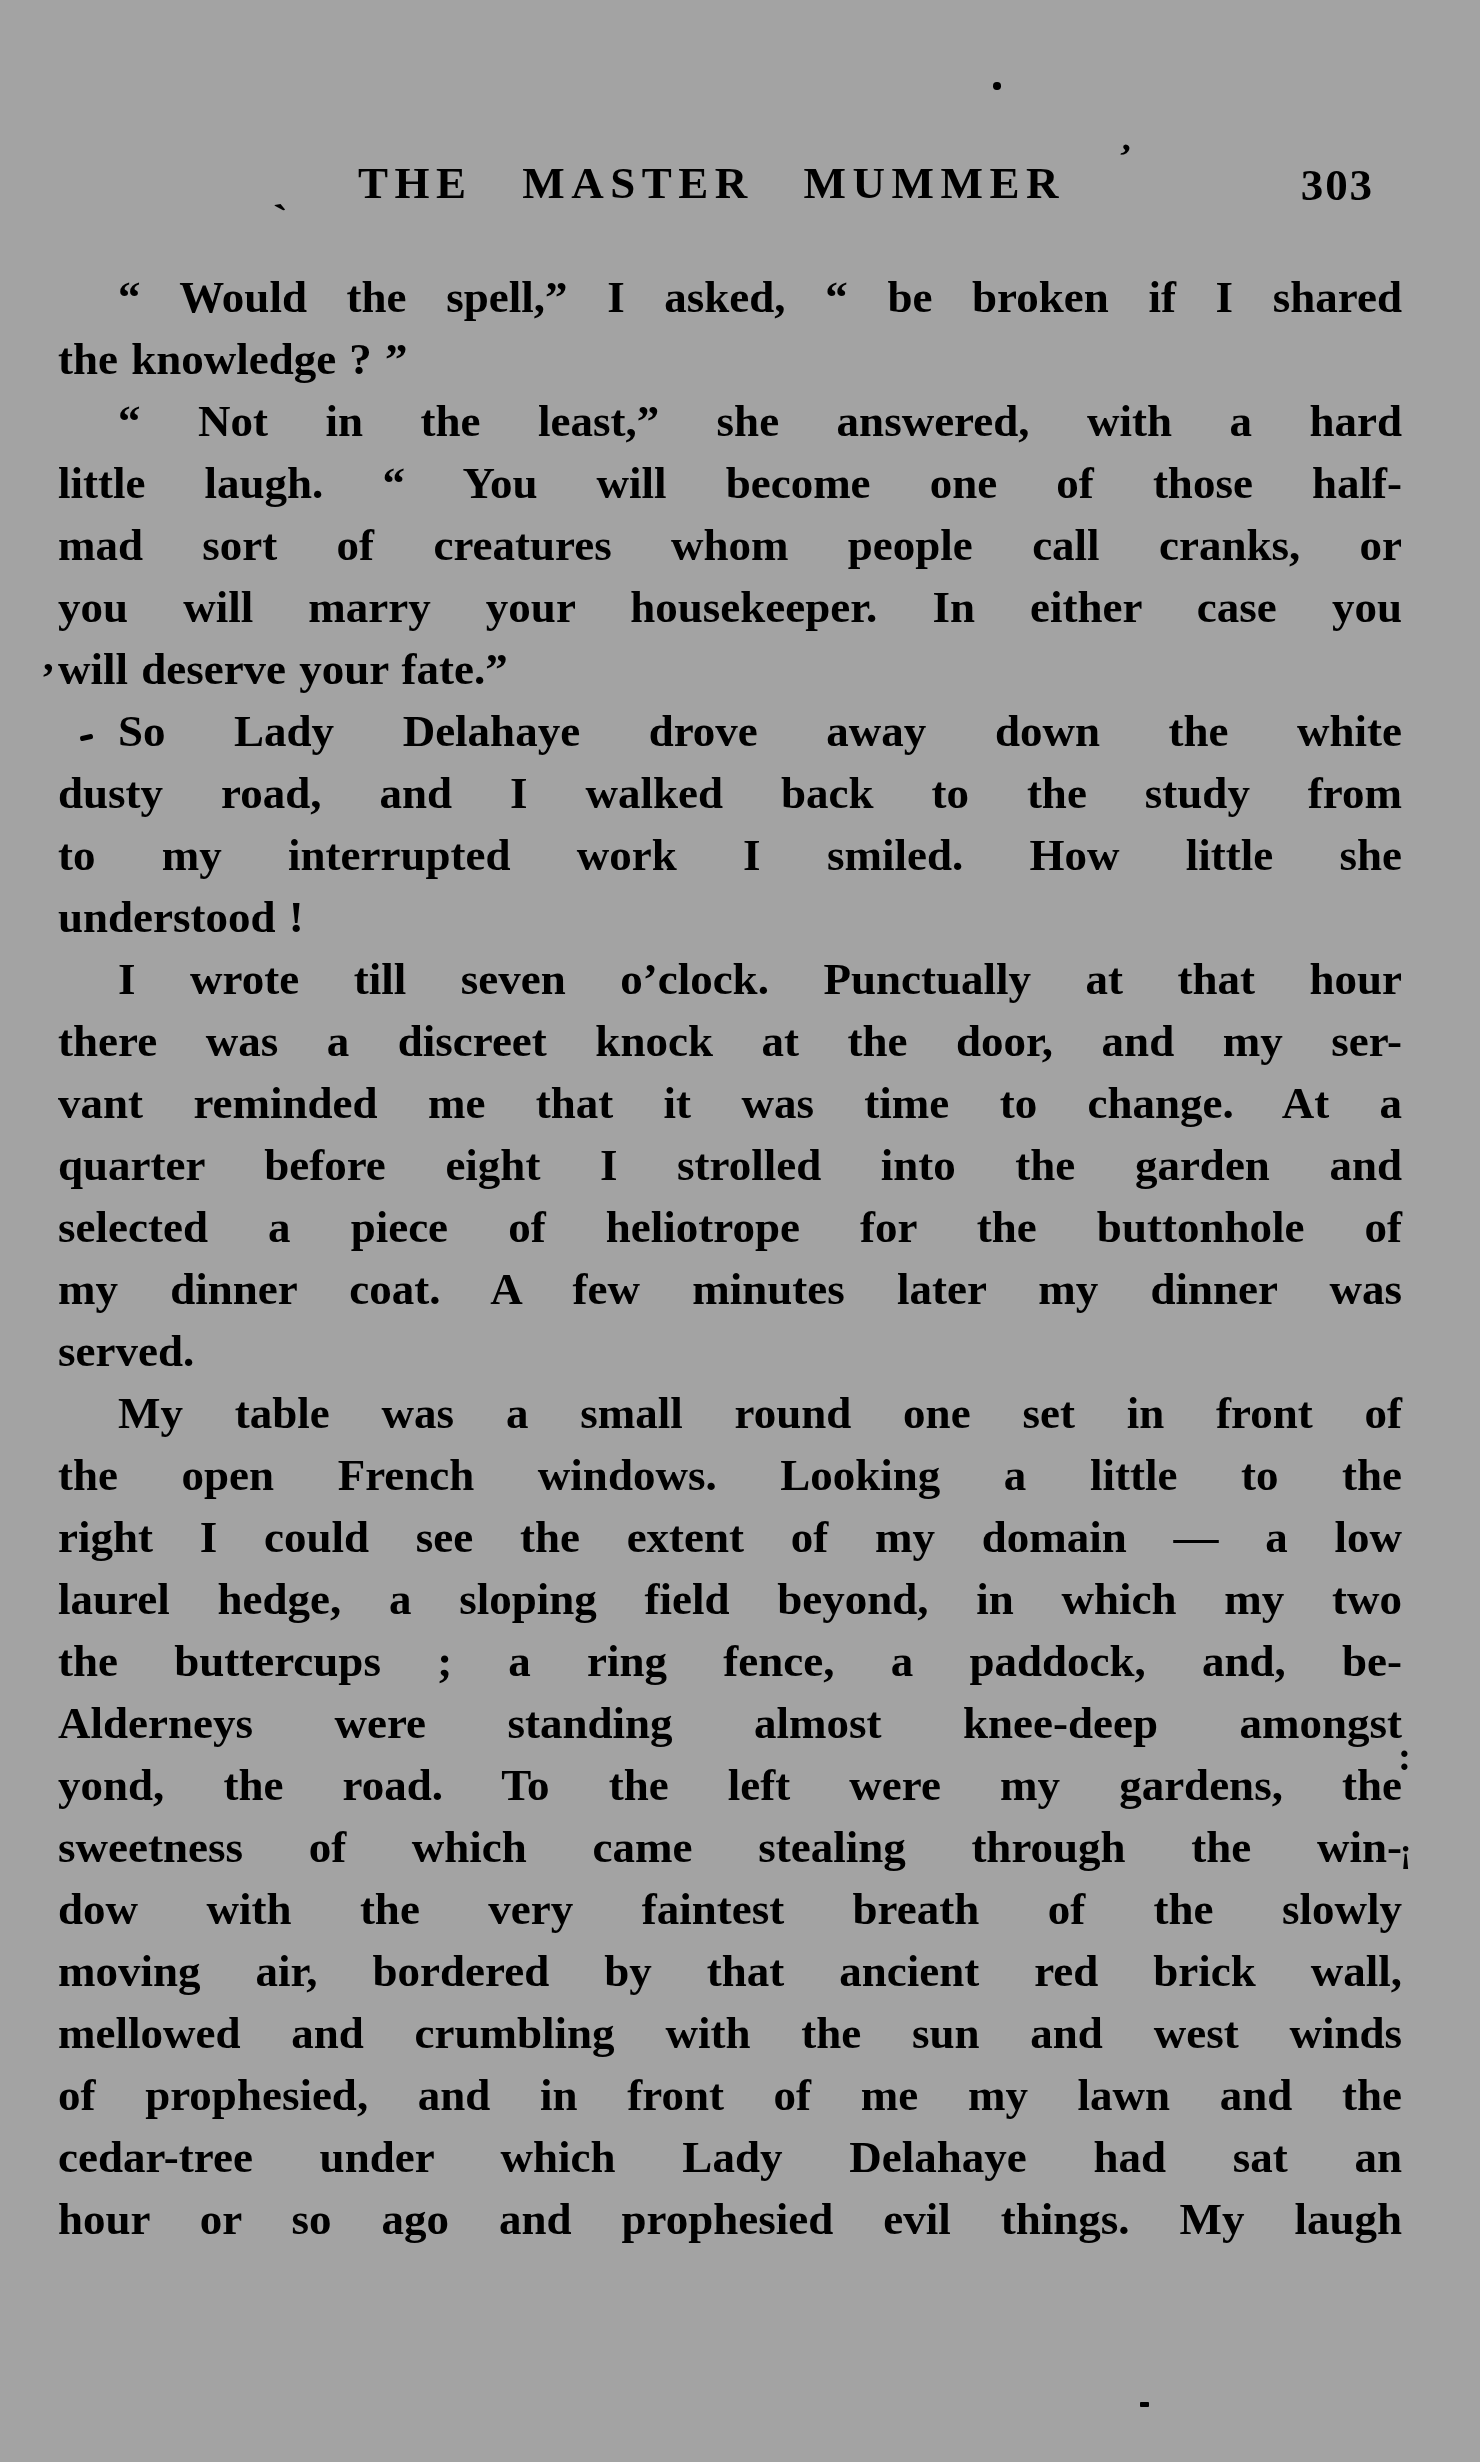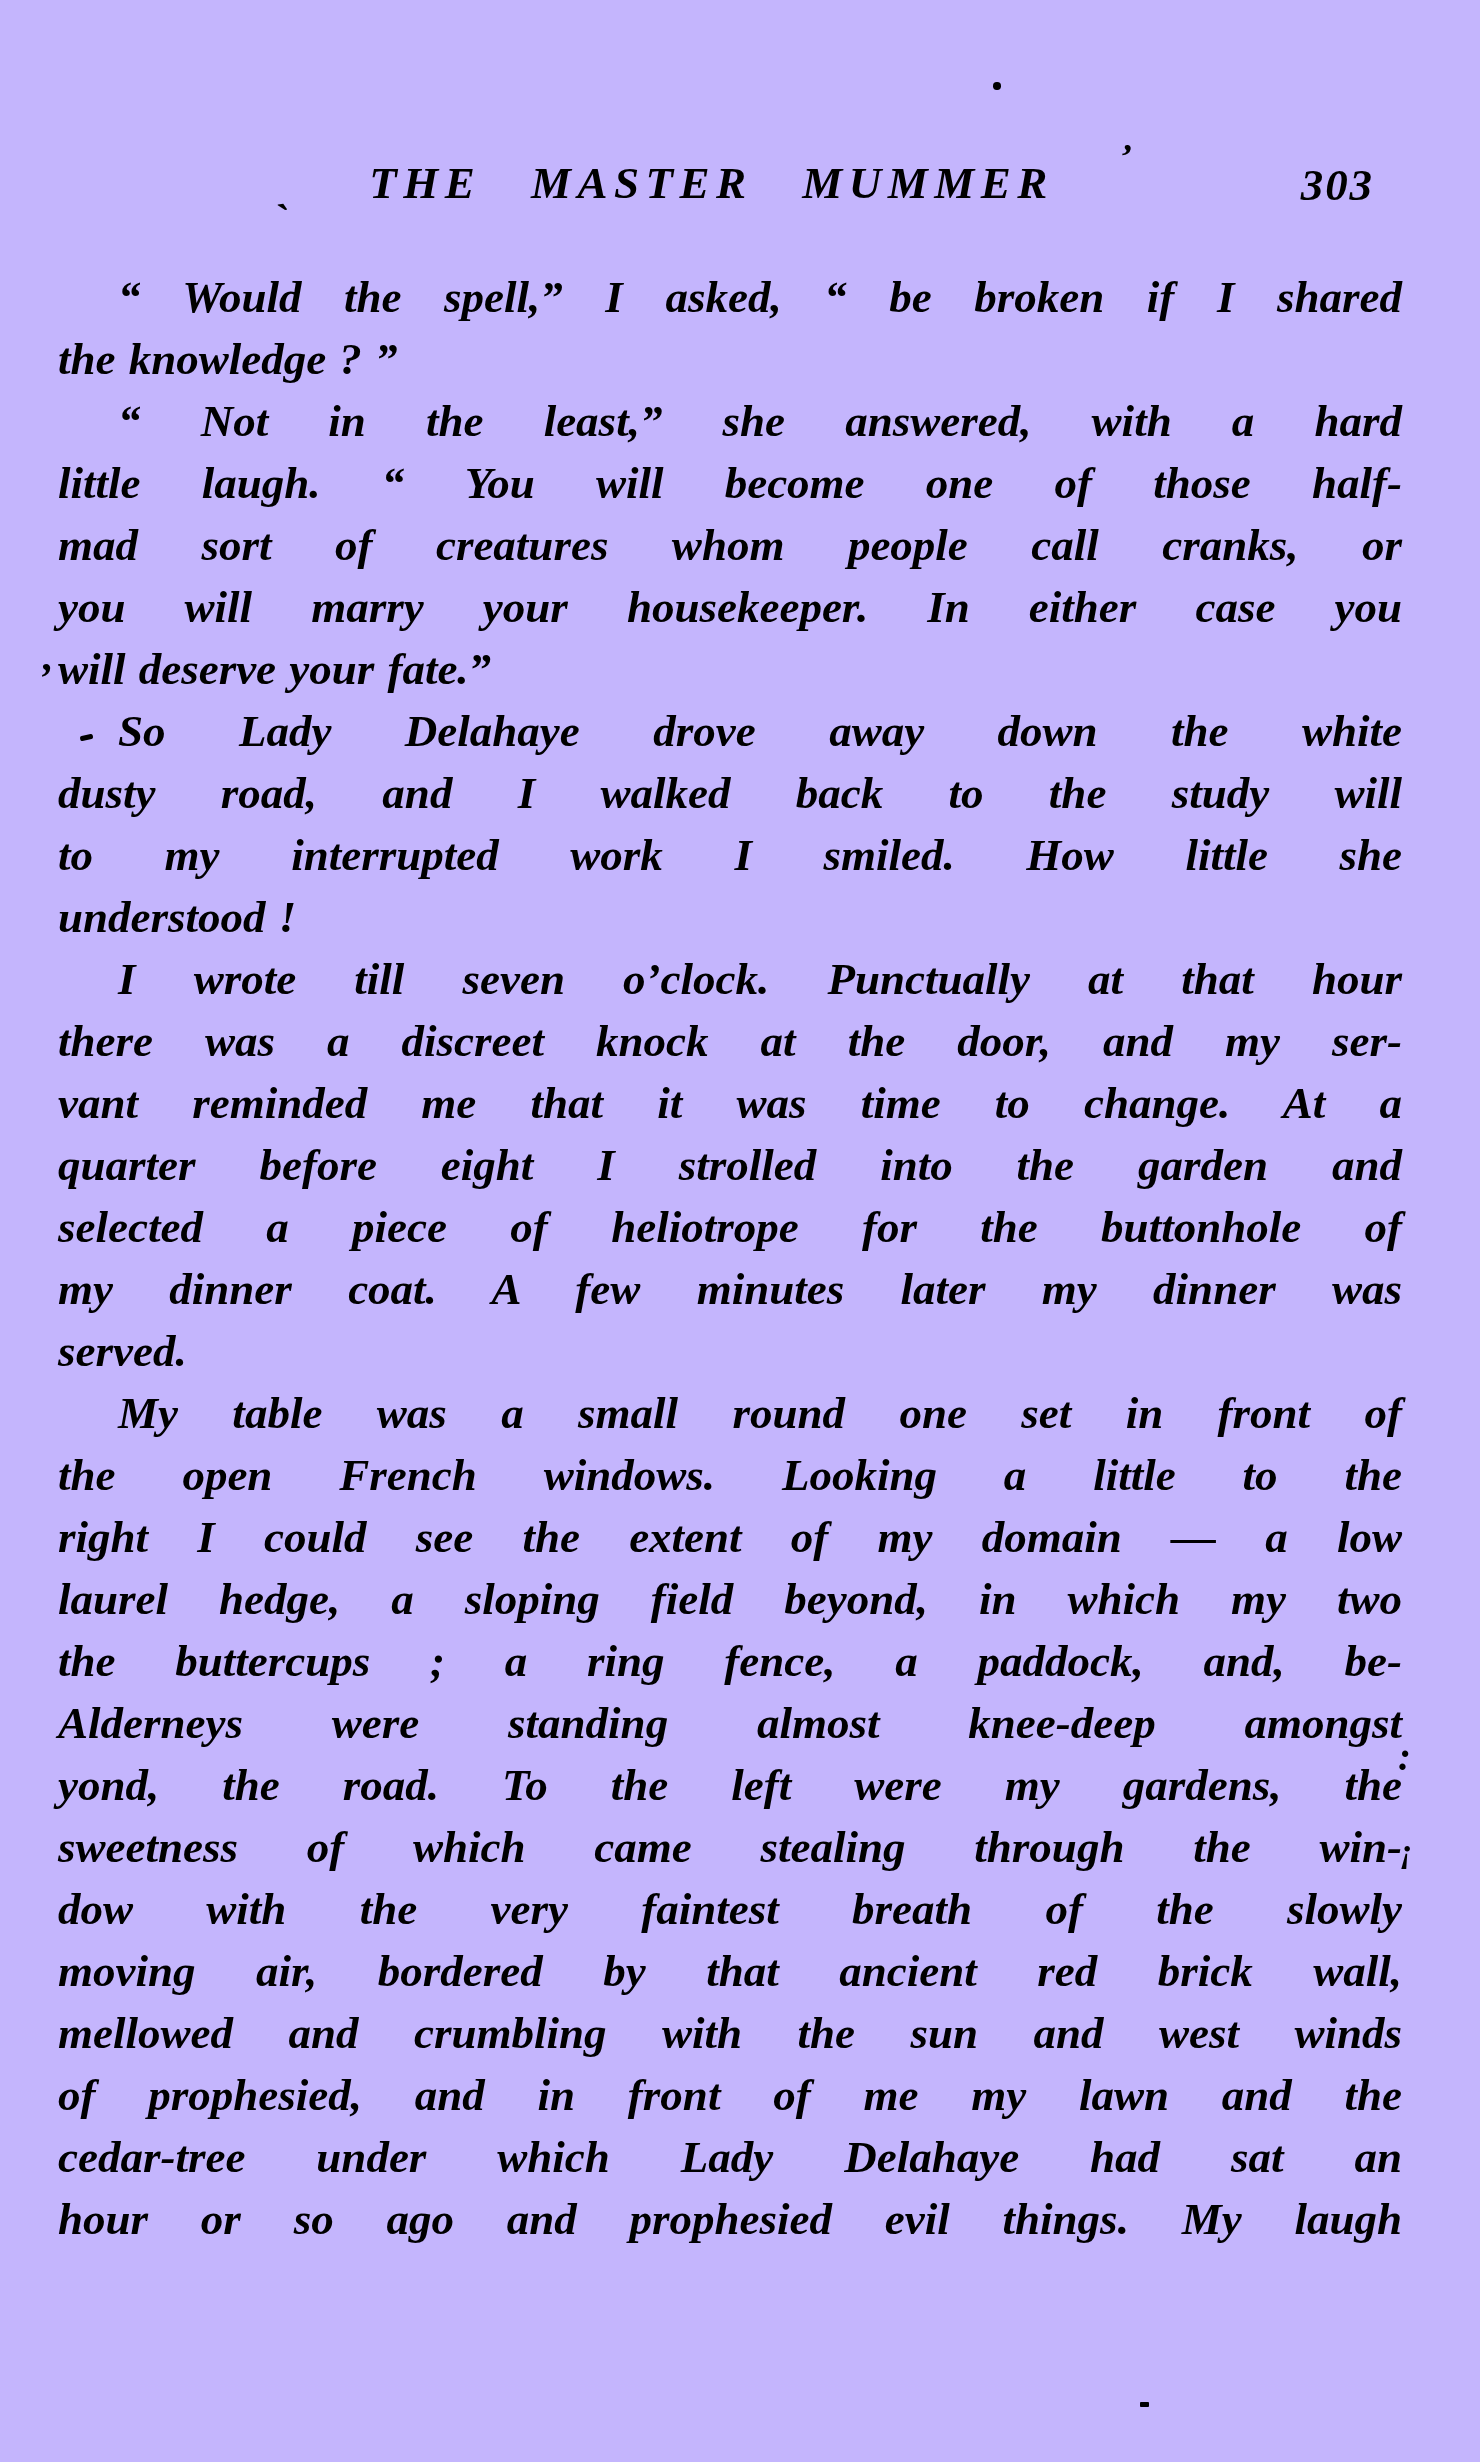--- a/index.html
+++ b/index.html
@@ -6,22 +6,21 @@
   body {
     width: 1481px; height: 2462px;
     background: #ffffff;
     font-family: "Liberation Serif", serif;
     color: #000000;
     position: relative;
     overflow: hidden;
   }
   .page {
     position: absolute; inset: 0;
-    background: #c4b5fd;
-    font-style: italic;
+    background: #a3a3a3;
   }
   .running-header {
     position: absolute;
     left: 58px; top: 157px;
     width: 1344px; height: 56px;
   }
   .running-title {
     position: absolute;
     left: 84px; right: 121px; top: 0;
     text-align: center;
@@ -83,21 +82,21 @@
       </div>
       <div class="paragraph">
         <div class="line indent">“ Not in the least,” she answered, with a hard</div>
         <div class="line">little laugh. “ You will become one of those half-</div>
         <div class="line">mad sort of creatures whom people call cranks, or</div>
         <div class="line">you will marry your housekeeper. In either case you</div>
         <div class="line no-fill">will deserve your fate.”</div>
       </div>
       <div class="paragraph">
         <div class="line indent">So Lady Delahaye drove away down the white</div>
-        <div class="line">dusty road, and I walked back to the study will</div>
+        <div class="line">dusty road, and I walked back to the study from</div>
         <div class="line">to my interrupted work I smiled. How little she</div>
         <div class="line no-fill">understood !</div>
       </div>
       <div class="paragraph">
         <div class="line indent">I wrote till seven o’clock. Punctually at that hour</div>
         <div class="line">there was a discreet knock at the door, and my ser-</div>
         <div class="line">vant reminded me that it was time to change. At a</div>
         <div class="line">quarter before eight I strolled into the garden and</div>
         <div class="line">selected a piece of heliotrope for the buttonhole of</div>
         <div class="line">my dinner coat. A few minutes later my dinner was</div>

